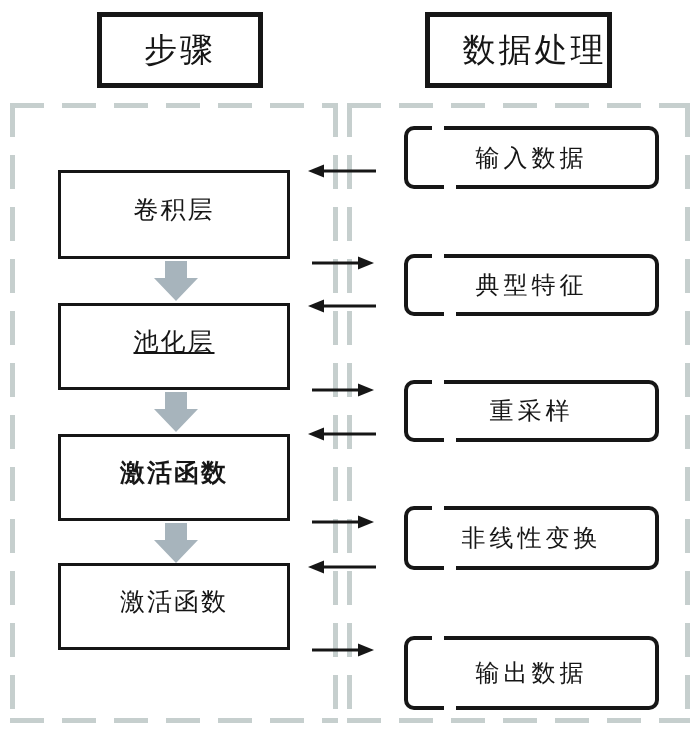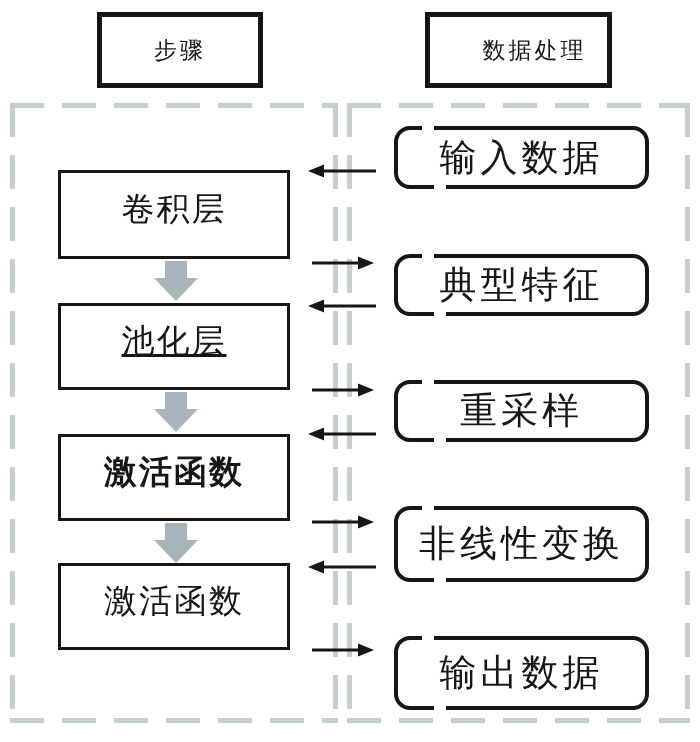--- a/index.html
+++ b/index.html
@@ -11,46 +11,46 @@
   html,body{margin:0;padding:0;background:var(--bg);}
   .canvas{
     position:relative;width:700px;height:742px;background:var(--bg);
     font-family:"Liberation Serif","DejaVu Serif",serif;color:var(--ink);
     overflow:hidden;
   }
   
   .hdr{
     position:absolute;box-sizing:border-box;border:5px solid var(--ink);
     display:flex;align-items:center;justify-content:center;
-    font-size:23px;letter-spacing:3px;background:var(--bg);
+    font-size:33px;letter-spacing:3px;background:var(--bg);
   }
   .hdr-steps{left:97px;top:12px;width:166px;height:76px;}
   .hdr-data{left:425px;top:12px;width:187px;height:76px;padding-left:32px;}
   
   .dashed{position:absolute;}
   .dashed .dh{position:absolute;height:5px;left:0;right:0;
     background:repeating-linear-gradient(90deg,var(--dash) 0 34px,transparent 34px 52px);}
   .dashed .dv{position:absolute;width:5px;top:0;bottom:0;
     background:repeating-linear-gradient(180deg,var(--dash) 0 34px,transparent 34px 52px);}
   .dashed .t{top:0;} .dashed .b{bottom:0;} .dashed .l{left:0;} .dashed .r{right:0;}
   .dashed-left{left:10px;top:103px;width:328px;height:620px;}
   .dashed-right{left:347px;top:103px;width:343px;height:620px;}
   
   .step{
     position:absolute;left:58px;width:232px;box-sizing:border-box;
     border:3px solid var(--ink);background:var(--bg);
     display:flex;align-items:center;justify-content:center;
-    font-size:33px;letter-spacing:2px;padding-bottom:10px;
+    font-size:25px;letter-spacing:2px;padding-bottom:10px;
   }
   
   .proc{
-    position:absolute;left:394px;width:255px;box-sizing:border-box;
-    border:4px solid var(--ink);border-radius:16px;background:var(--bg);
+    position:absolute;left:404px;width:255px;box-sizing:border-box;
+    border:4px solid var(--ink);border-radius:10px;background:var(--bg);
     display:flex;align-items:center;justify-content:center;
-    font-size:37px;letter-spacing:4px;
+    font-size:24px;letter-spacing:4px;
   }
   
   .proc::before{content:"";position:absolute;top:-4px;left:24px;width:12px;height:4px;background:var(--bg);}
   .proc::after{content:"";position:absolute;bottom:-4px;left:36px;width:12px;height:4px;background:var(--bg);}
   
   .arrow{position:absolute;}
   .arrow svg{display:block;}
 </style>
 </head>
 <body>
@@ -90,21 +90,21 @@
   </div>
   <div class="arrow" style="left:154px;top:523px;">
     <svg width="44" height="40" viewBox="0 0 44 40">
         <polygon points="11,0 33,0 33,17 44,17 22,40 0,17 11,17" fill="var(--flow)"></polygon>
       </svg>
   </div>
 
   <div class="proc" style="top:126px;height:63px;">输入数据</div>
   <div class="proc" style="top:254px;height:62px;text-align:right;">典型特征</div>
   <div class="proc" style="top:380px;height:62px;font-family:Liberation Serif, serif;">重采样</div>
-  <div class="proc" style="top:506px;height:76px;">非线性变换</div>
+  <div class="proc" style="top:506px;height:64px;">非线性变换</div>
   <div class="proc" style="top:636px;height:74px;">输出数据</div>
 
   <div class="arrow" style="left:308px;top:163px;">
     <svg width="68" height="16" viewBox="0 0 68 16">
         <line x1="68" y1="8" x2="12" y2="8" stroke="var(--ink)" stroke-width="3"></line>
         <polygon points="0,8 16,1.5 16,14.5" fill="var(--ink)"></polygon>
       </svg>
   </div>
   <div class="arrow" style="left:308px;top:298px;">
     <svg width="68" height="16" viewBox="0 0 68 16">

